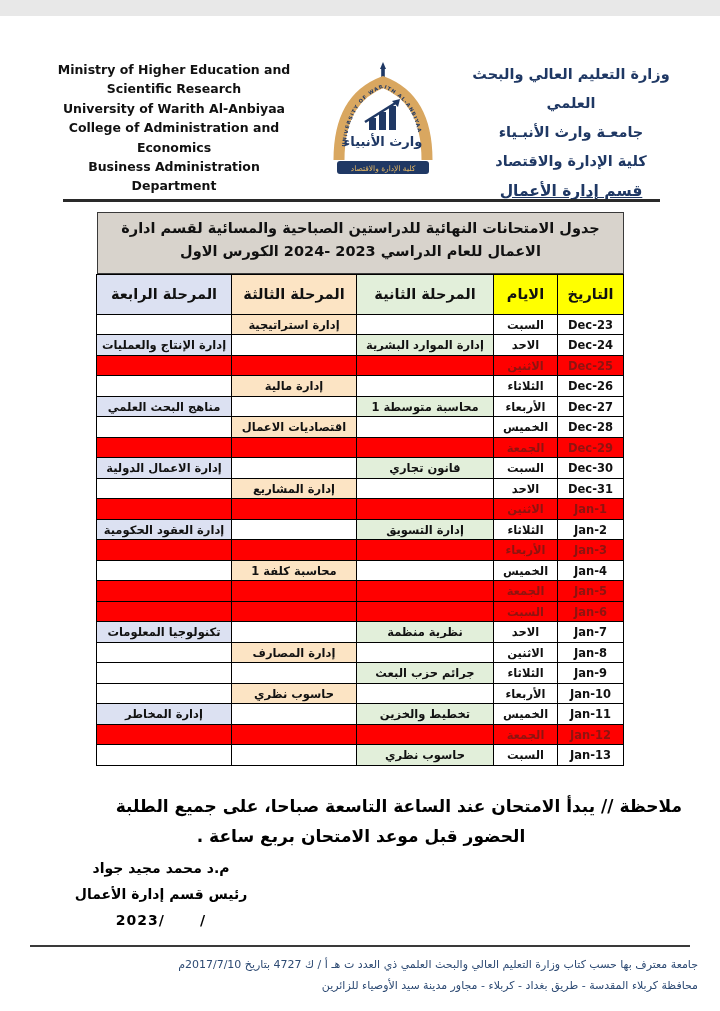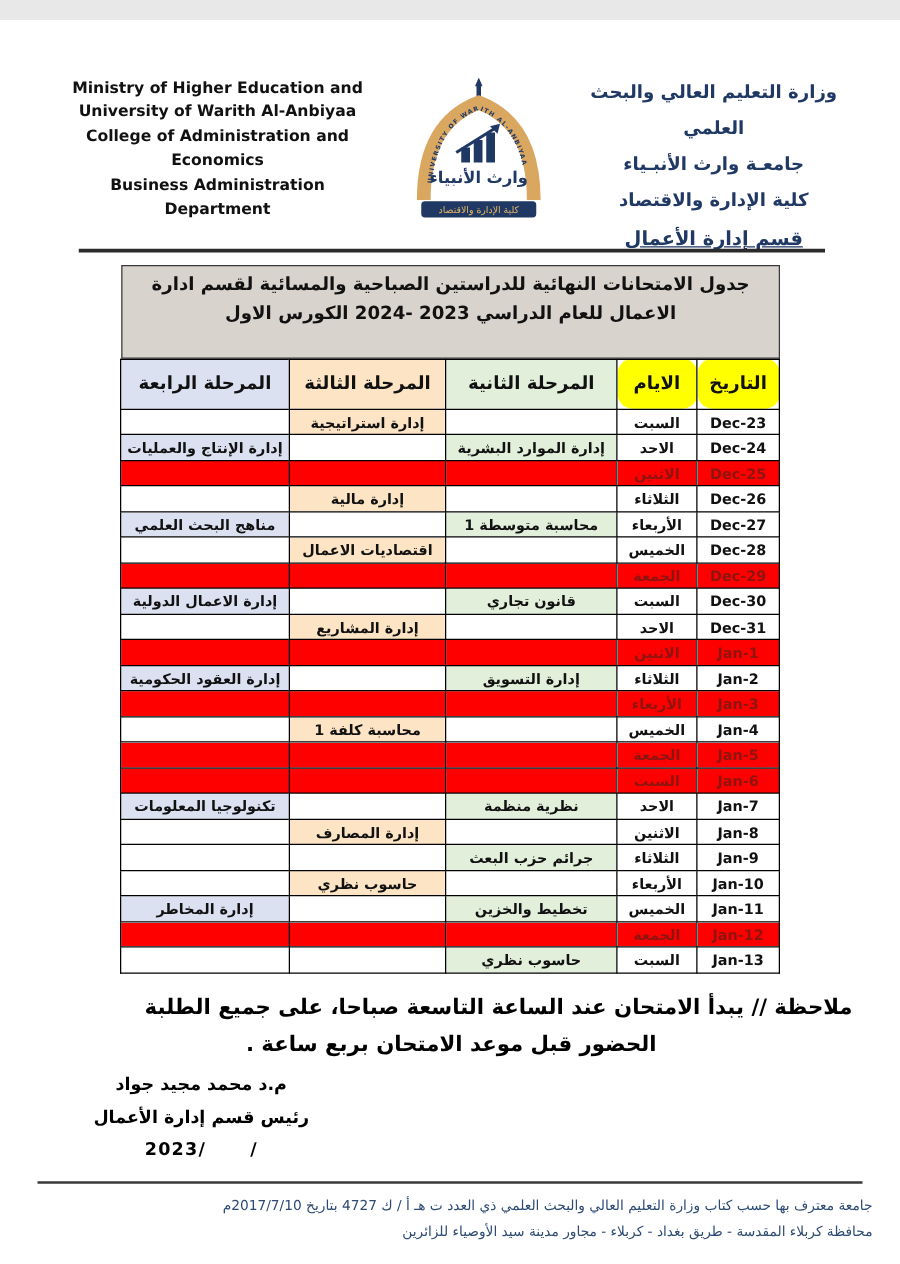--- a/index.html
+++ b/index.html
@@ -9,27 +9,27 @@
   
   .hdr { position:absolute; top:44px; left:35px; width:655px; display:flex; justify-content:space-between; }
   .hdr-en { width:278px; text-align:center; font-weight:bold; font-size:12.5px; color:#111; line-height:1.55; }
   .hdr-logo { width:120px; margin-top:2px; }
   .hdr-ar { width:238px; text-align:center; direction:rtl; color:var(--c-navy,#1f3864); font-size:14.5px; font-weight:600; line-height:2.0; }
   .hdr-ar .last { font-weight:bold; font-size:15.5px;text-decoration:underline; }
   .rule { position:absolute; top:183px; left:63px; width:597px; height:2.5px; background:#2a2a2a; }
 
   
   .sched { position:absolute; top:196px; left:97px; width:527px; direction:rtl; }
-  .title { background:var(--c-title_bg,#d8d3cc); border:1.5px solid #3a3a3a; text-align:center; font-weight:bold; font-size:14.5px; color:#111; padding:4px 6px 22px; line-height:1.62; }
+  .title { background:var(--c-title_bg,#d8d3cc); border:1.5px solid #3a3a3a; text-align:center; font-weight:bold; font-size:14.5px; color:#111; padding:4px 6px 9px; line-height:1.62; }
   table { width:100%; border-collapse:collapse; table-layout:fixed; direction:rtl; }
   th, td { border:1px solid #000; text-align:center; vertical-align:middle; overflow:hidden; white-space:nowrap; }
   th { height:40px; font-size:14.5px; font-weight:bold; color:#111; }
   td { height:20.5px; font-size:11.5px; font-weight:bold; color:#111; padding:0 2px; }
   col.w-date{ width:66px;} col.w-day{ width:64px;} col.w-s2{ width:137px;} col.w-s3{ width:125px;} col.w-s4{ width:135px;}
-  th.h-date, th.h-day { background:var(--c-yellow,#ffff00);border-radius:12px; }
+  th.h-date, th.h-day { background:var(--c-yellow,#ffff00); }
   th.h-s2 { background:var(--c-green,#e2efda); }
   th.h-s3 { background:var(--c-cream,#fce4c4); }
   th.h-s4 { background:var(--c-lavender,#dce1f2); }
   td.c-s2.filled { background:var(--c-green,#e2efda); }
   td.c-s3.filled { background:var(--c-cream,#fce4c4); }
   td.c-s4.filled { background:var(--c-lavender,#dce1f2); }
   tr.holiday td { background:var(--c-red,#ff0000); color:var(--c-red_text,#8e1410); }
 
   
   .note { position:absolute; top:776px; left:40px; width:642px; direction:rtl; font-weight:bold; color:#000; font-size:17px; line-height:1.75; }
@@ -43,20 +43,21 @@
   .footer { position:absolute; top:939px; left:22px; width:676px; text-align:right; direction:rtl; color:#2d4a73; font-size:11px; line-height:1.9; }
 </style>
 </head>
 <body>
 
 <div class="page">
 
   <div class="hdr">
     <div class="hdr-en">
       <div>Ministry of Higher Education and</div>
+      <div>Scientific Research</div>
       <div>University of Warith Al-Anbiyaa</div>
       <div>College of Administration and</div>
       <div>Economics</div>
       <div>Business Administration</div>
       <div>Department</div>
     </div>
 
     <div class="hdr-logo">
       <svg viewBox="0 0 120 132" width="120" height="132">
 

